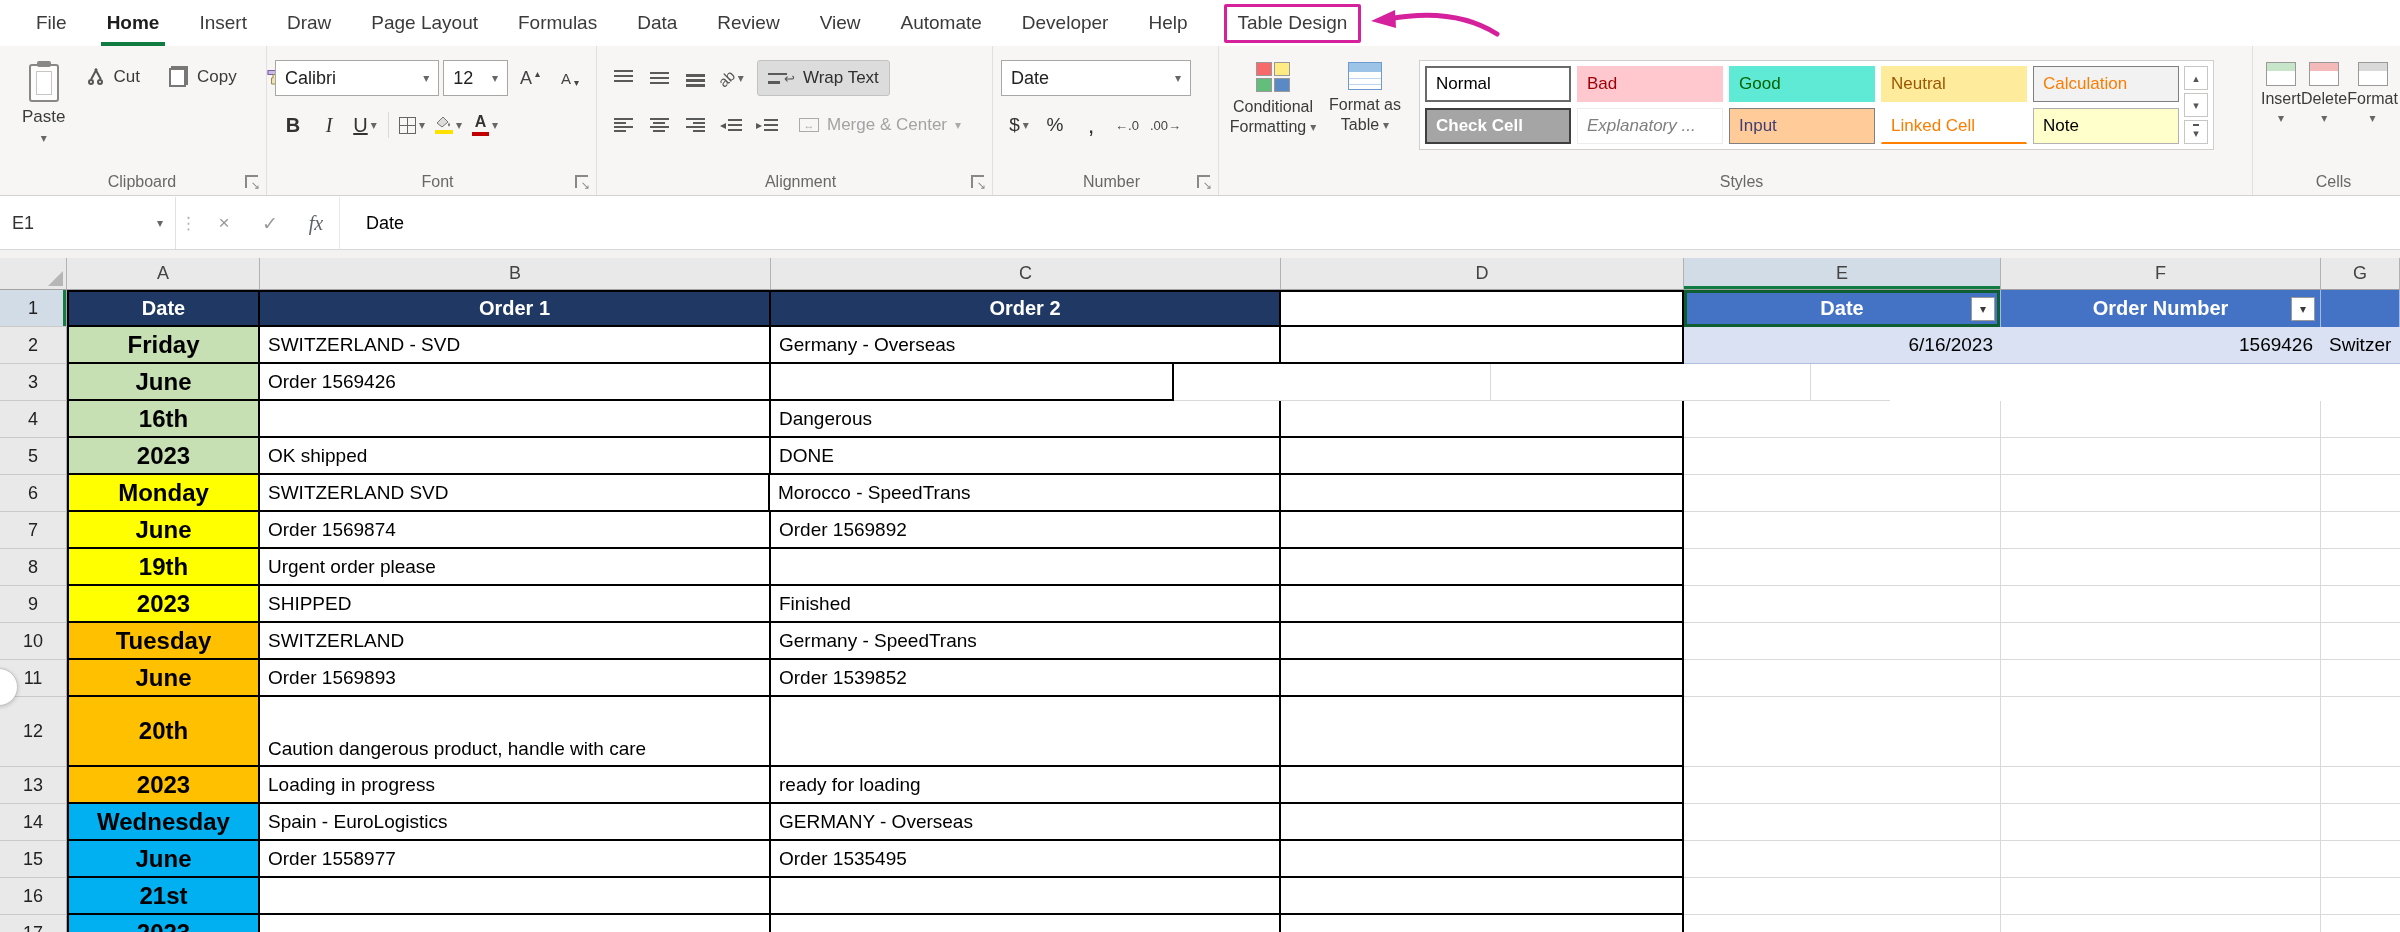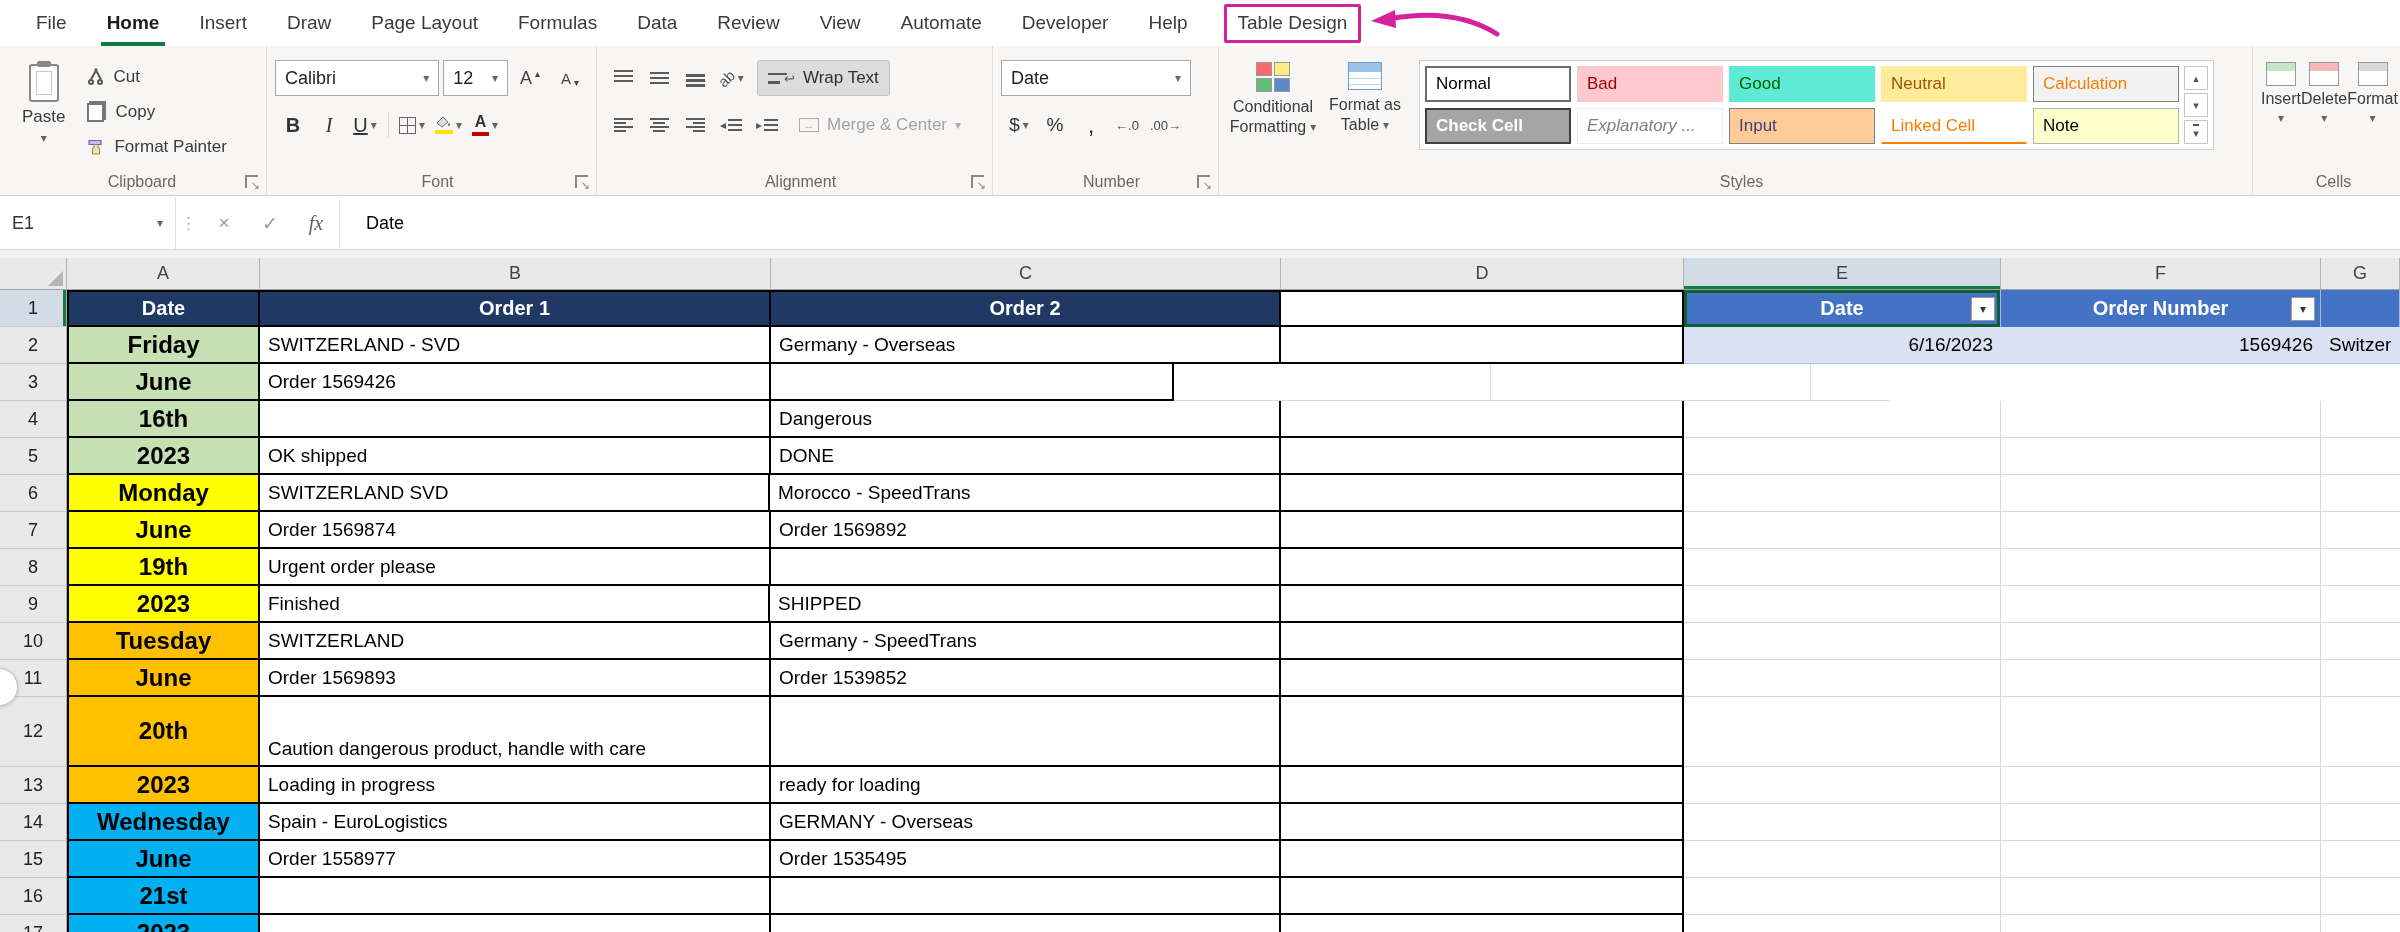--- a/index.html
+++ b/index.html
@@ -24,21 +24,21 @@
 .group+.group{border-left:1px solid #E2E0DE}
 .g-clip{width:260px}.g-font{width:330px}.g-align{width:396px}.g-num{width:226px}.g-styles{width:1034px}.g-cells{flex:1;min-width:150px}
 .glabel{position:absolute;bottom:4px;left:12px;right:0;text-align:center;font-size:16px;color:#6a6866}
 .launch{position:absolute;right:8px;bottom:7px;width:13px;height:13px;border-top:2px solid #8a8886;border-left:2px solid #8a8886;cursor:pointer}
 .launch::after{content:'↘';position:absolute;right:-2px;bottom:-4px;font-size:11px;color:#8a8886}
 .dd{font-size:12px;color:#666;line-height:1}
 .vsep{width:1px;align-self:center;height:26px;background:#DDDBD9;margin:0 5px}
 
 .bigbtn{display:flex;flex-direction:column;align-items:center;gap:5px;padding:2px 8px;font-size:17px;color:#3b3b3b;cursor:pointer}
 .sbtn{display:flex;align-items:center;gap:9px;font-size:17px;color:#3b3b3b;padding:4px 6px;height:33px;cursor:pointer;white-space:nowrap}
-.stack{display:flex;flex-direction:column;gap:2px}
+.stack{display:flex;flex-direction:row;gap:17px}
 .rows2{display:flex;flex-direction:column;gap:12px}
 .hrow{display:flex;align-items:center}
 .tbtn{height:34px;min-width:36px;padding:0 5px;display:flex;align-items:center;justify-content:center;gap:3px;color:#444;cursor:pointer;font-size:19px}
 .combo{height:36px;border:1px solid #A9A7A5;background:#fff;display:flex;align-items:center;padding:0 9px;font-size:18px;color:#222;cursor:pointer}
 .combo .dd{margin-left:auto;padding-left:8px}
 .lbl2{display:flex;flex-direction:column;align-items:center;font-size:16px;line-height:1.25;color:#3b3b3b}
 .line2{display:flex;gap:4px;align-items:center}
 
 
 .ic-clipboard{position:relative;width:30px;height:38px;border:2px solid #8a8886;border-radius:3px;background:#FDFDFD;margin-top:2px}
@@ -601,22 +601,22 @@
     <div class="cell w-b cb blk">Urgent order please</div>
     <div class="cell w-c cc blk"></div>
     <div class="cell w-d cd blk"></div>
     <div class="cell w-e ce gl"></div>
     <div class="cell w-f cf gl"></div>
     <div class="cell w-g cg glb"></div>
   </div>
         <div class="grow">
     <div class="cell w-rh rh">9</div>
     <div class="cell w-a ca blk blk-l yellow">2023</div>
+    <div class="cell w-b cb blk">SHIPPED</div>
     <div class="cell w-c cc blk">Finished</div>
-    <div class="cell w-b cb blk">SHIPPED</div>
     <div class="cell w-d cd blk"></div>
     <div class="cell w-e ce gl"></div>
     <div class="cell w-f cf gl"></div>
     <div class="cell w-g cg glb"></div>
   </div>
         <div class="grow">
     <div class="cell w-rh rh">10</div>
     <div class="cell w-a ca blk blk-l orange">Tuesday</div>
     <div class="cell w-b cb blk">SWITZERLAND</div>
     <div class="cell w-c cc blk">Germany - SpeedTrans</div>

